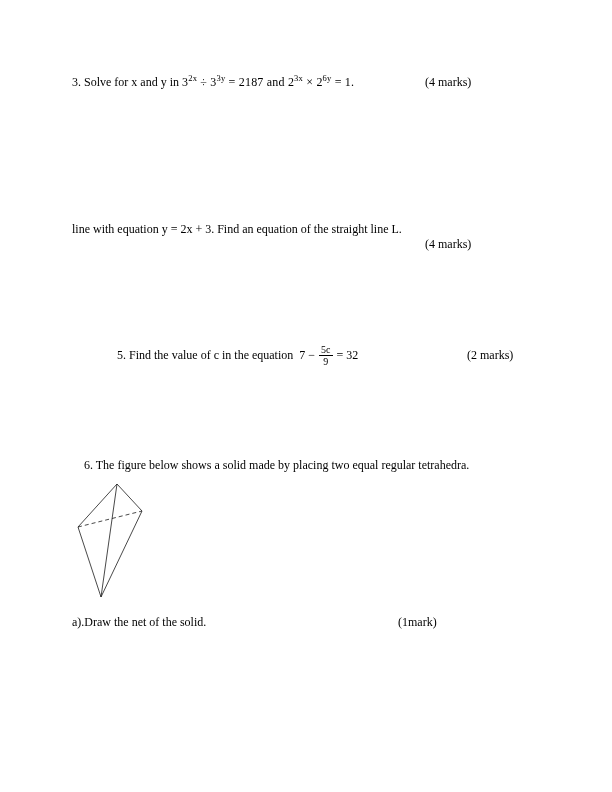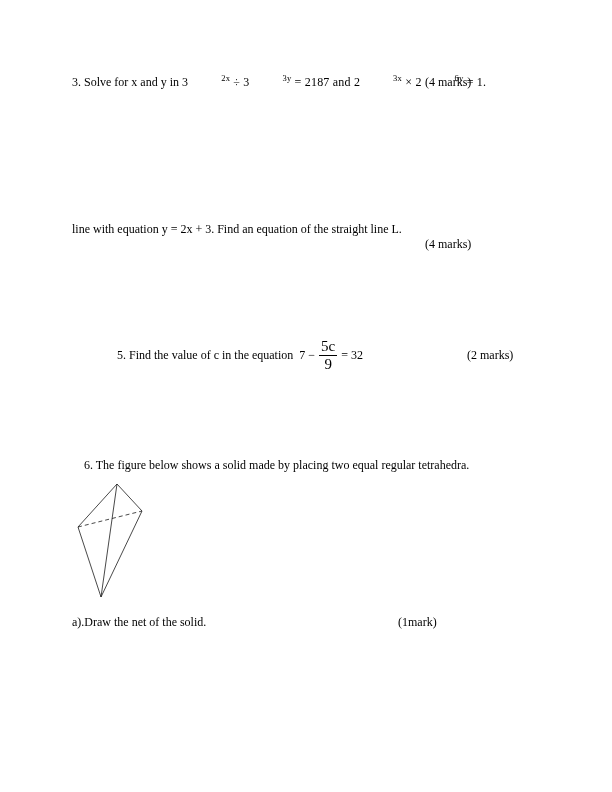--- a/index.html
+++ b/index.html
@@ -27,36 +27,35 @@
     line-height: 15px;
   }
   .marks {
     position: absolute;
     white-space: nowrap;
   }
   sup {
     font-size: 8.5px;
     vertical-align: super;
     line-height: 0;
-    margin-left: 33px;
   }
   .math {
     letter-spacing: 0.2px;
   }
   .eq-row {
     position: absolute;
     display: inline-flex;
     align-items: center;
     white-space: pre;
   }
   .frac {
     display: inline-block;
     vertical-align: middle;
     text-align: center;
-    font-size: 15px;
+    font-size: 10px;
     line-height: 1.1;
     margin: 0 4px;
   }
   .frac .num {
     display: block;
     border-bottom: 1px solid #000;
     padding: 0 2px;
   }
   .frac .den {
     display: block;

